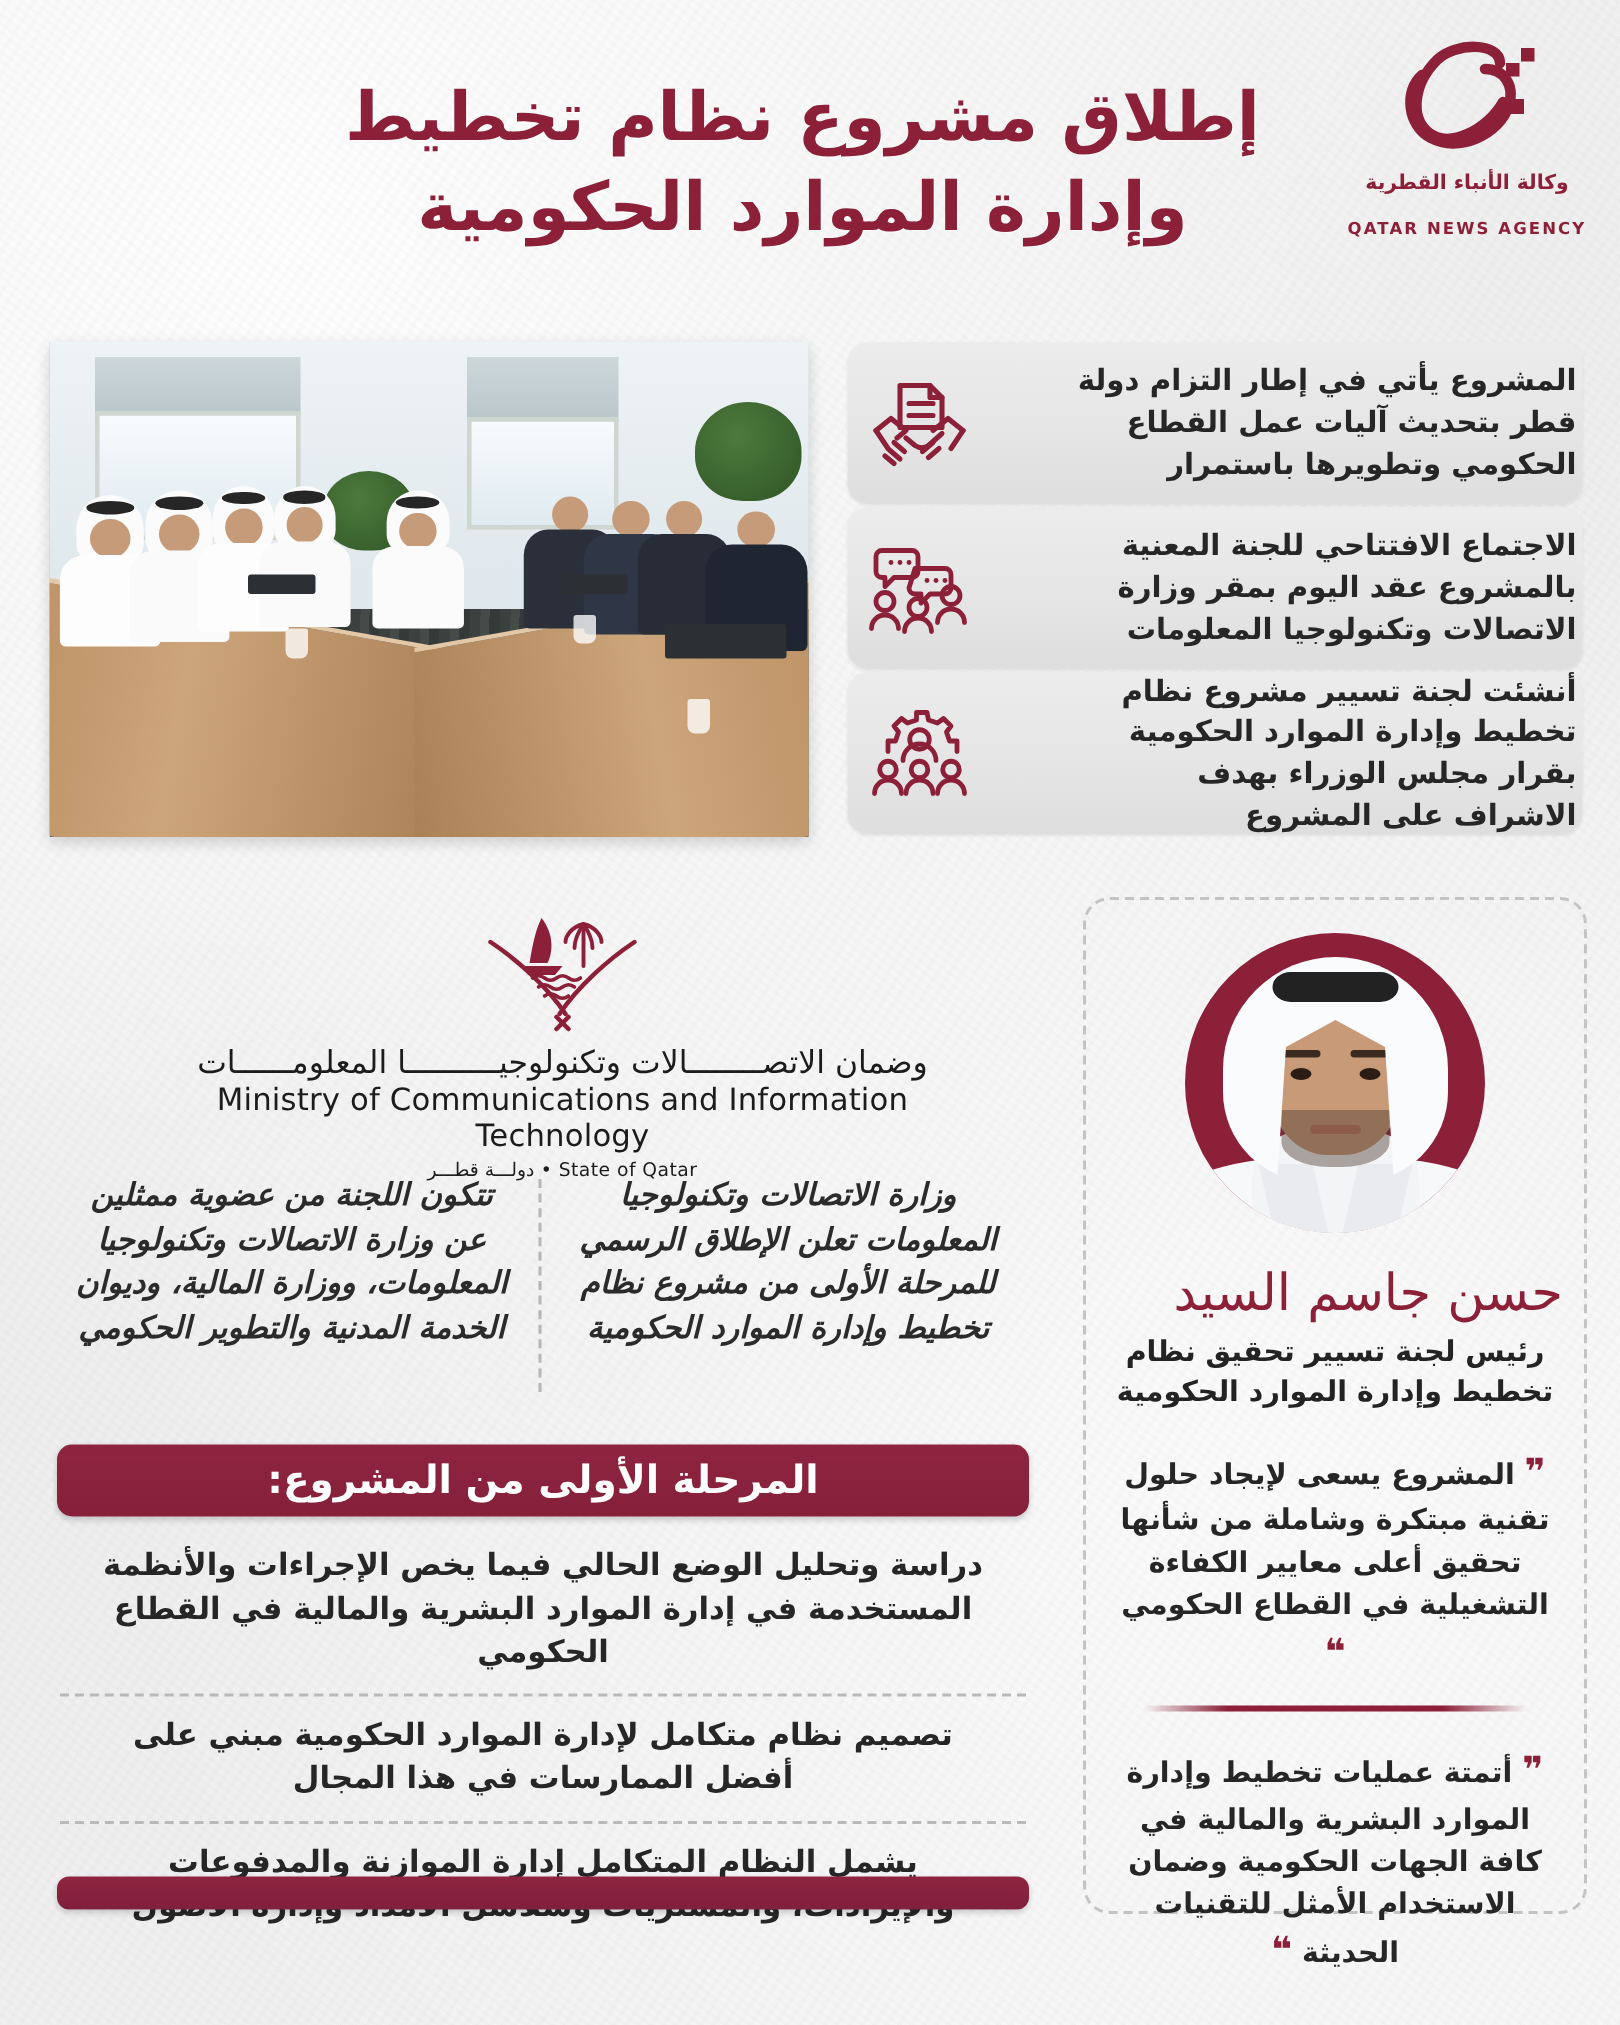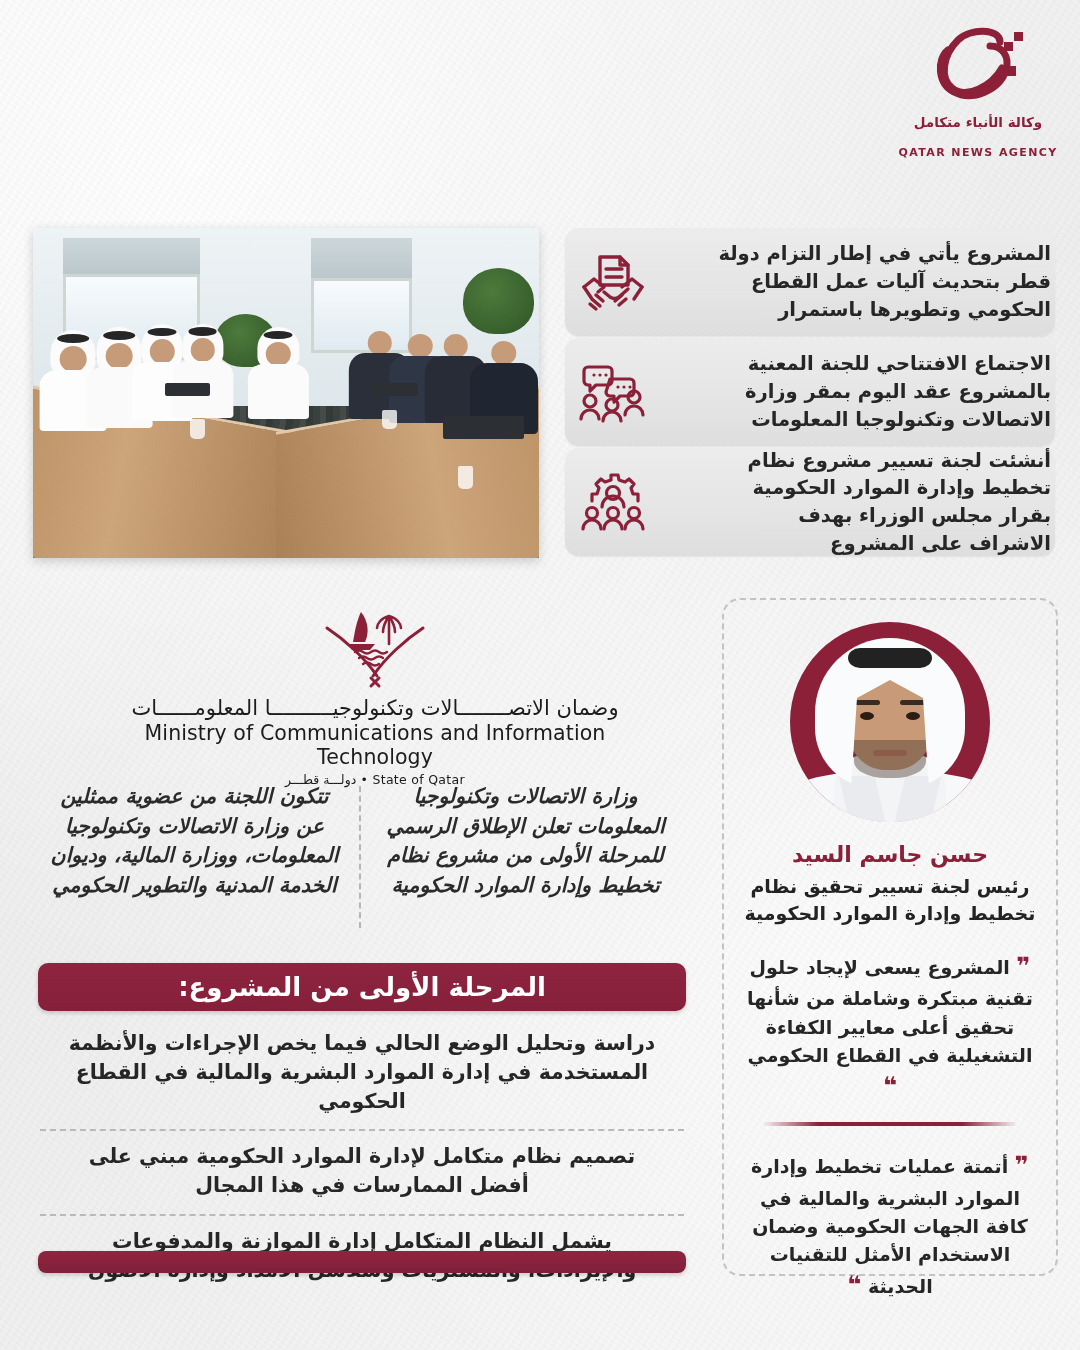--- a/index.html
+++ b/index.html
@@ -148,52 +148,53 @@
   #avatar .p-face{position:absolute; left:50%; transform:translateX(-50%); top:44px; width:88px; height:104px; background:#c89a77; border-radius:46% 46% 44% 44%;}
   #avatar .p-brow{position:absolute; width:26px; height:5px; background:#3b2a20; border-radius:3px; top:78px;}
   #avatar .p-browL{left:64px;} #avatar .p-browR{right:64px;}
   #avatar .p-eye{position:absolute; width:14px; height:8px; background:#2c1d14; border-radius:50%; top:90px;}
   #avatar .p-eyeL{left:70px;} #avatar .p-eyeR{right:70px;}
   #avatar .p-mouth{position:absolute; left:50%; transform:translateX(-50%); top:128px; width:34px; height:6px; background:#8d5c48; border-radius:4px;}
   #avatar .p-beard{position:absolute; left:50%; transform:translateX(-50%); top:118px; width:72px; height:38px; border-radius:0 0 44% 44%; background:rgba(80,62,50,.45);}
   #avatar .p-ghutra{position:absolute; left:50%; transform:translateX(-50%); top:16px; width:150px; height:150px; background:#fafbfc; border-radius:50% 50% 40% 40%;
       clip-path: polygon(0 0,100% 0,100% 100%,76% 100%,72% 40%,50% 28%,28% 40%,24% 100%,0 100%); }
   #avatar .p-agal{position:absolute; left:50%; transform:translateX(-50%); top:26px; width:84px; height:20px; background:#222; border-radius:12px/10px;}
-  #person-name { margin-top:20px; font-size:22px; font-weight:bold; color:#8b2038; }
+  #person-name { margin-top:20px; font-size:34px; font-weight:normal; color:#8b2038;text-align:right; }
   #person-title{ margin-top:6px; font-size:19px; line-height:1.42; font-weight:bold; color:#232323; }
   .quote {
     margin-top:22px; padding:0 6px;
     font-size:19px; line-height:1.48; font-weight:bold; color:#262626;
     text-align:center;
   }
   .quote .qm { color:#8b2038; font-size:24px; font-weight:bold; }
   .qdiv { margin:18px 24px 0; height:4px; border-radius:3px;
           background:linear-gradient(90deg,rgba(139,32,56,0),#8b2038 22%,#8b2038 78%,rgba(139,32,56,0)); }
 </style>
 </head>
 <body>
 
 <div id="page">
 <div class="layer">
 
   <div id="header">
+    <div id="title">إطلاق مشروع نظام تخطيط وإدارة الموارد الحكومية</div>
 
     <div id="logo">
       <div class="mark">
         <svg width="120" height="86" viewBox="0 0 120 86" aria-hidden="true">
           <g fill="none" stroke="#8b2038" stroke-width="7" stroke-linecap="round">
             <path d="M82 16 C82 2, 52 2, 40 14 C24 30, 22 52, 34 62 C48 74, 74 60, 84 42"></path>
             <path d="M30 24 C18 34, 20 58, 36 66 C54 76, 82 64, 88 44 C92 30, 84 20, 72 20"></path>
           </g>
           <rect x="96" y="6" width="9" height="9" fill="#8b2038"></rect>
           <rect x="86" y="16" width="9" height="9" fill="#8b2038"></rect>
           <rect x="88" y="40" width="10" height="10" fill="#8b2038"></rect>
         </svg>
       </div>
-      <div class="ar">وكالة الأنباء متكامل</div>
+      <div class="ar">وكالة الأنباء القطرية</div>
       <div class="en">QATAR NEWS AGENCY</div>
     </div>
   </div>
 
   <div id="photo">
     <div class="room">
       <div class="wall"></div>
       <div class="blind" style="left:6%;top:3%;width:27%;height:12%;"></div>
       <div class="win" style="left:6%;top:14%;width:27%;height:26%;"></div>
       <div class="blind" style="left:55%;top:3%;width:20%;height:13%;"></div>

